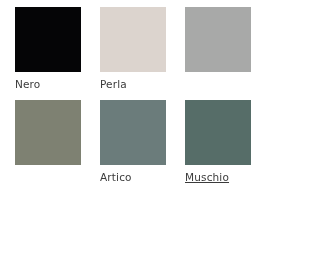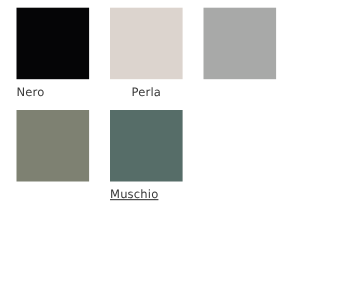--- a/index.html
+++ b/index.html
@@ -57,31 +57,35 @@
 <div id="swatch-palette" style="background-color: rgb(255, 255, 255);">
   <div class="swatch-grid">
 
     <div class="swatch-cell">
       <span class="swatch-chip" style="background-color: rgb(5, 5, 6);"></span>
       <span class="swatch-label" style="color: rgb(59, 59, 59);">Nero</span>
     </div>
 
     <div class="swatch-cell">
       <span class="swatch-chip" style="background-color: rgb(220, 212, 206);"></span>
-      <span class="swatch-label" style="color: rgb(59, 59, 59); text-align: center;">Perla</span>
+      <span class="swatch-label" style="color: rgb(59, 59, 59);">Perla</span>
     </div>
 
     <div class="swatch-cell">
       <span class="swatch-chip" style="background-color: rgb(168, 169, 168);"></span>
     </div>
 
     <div class="swatch-cell">
       <span class="swatch-chip" style="background-color: rgb(126, 129, 114);"></span>
     </div>
 
+    <div class="swatch-cell">
+      <span class="swatch-chip" style="background-color: rgb(107, 124, 123);"></span>
+      <span class="swatch-label" style="color: rgb(59, 59, 59);">Artico</span>
+    </div>
 
     <div class="swatch-cell">
       <span class="swatch-chip" style="background-color: rgb(86, 109, 104);"></span>
       <span class="swatch-label" style="color: rgb(59, 59, 59); text-decoration: underline;">Muschio</span>
     </div>
 
   </div>
 </div>
 
 </body></html>

